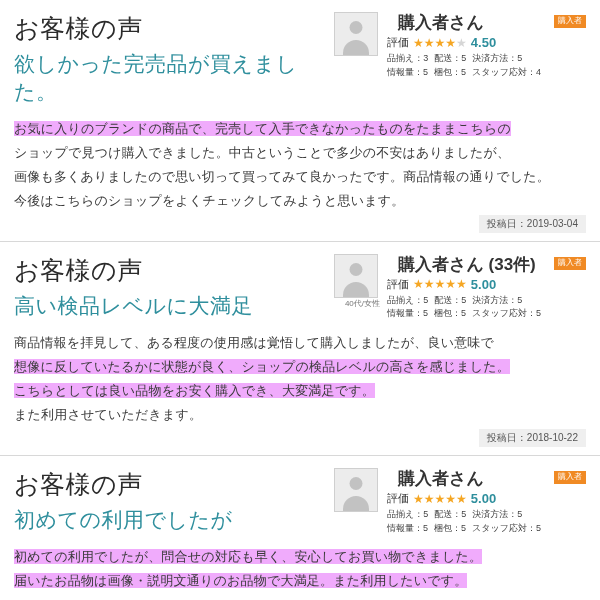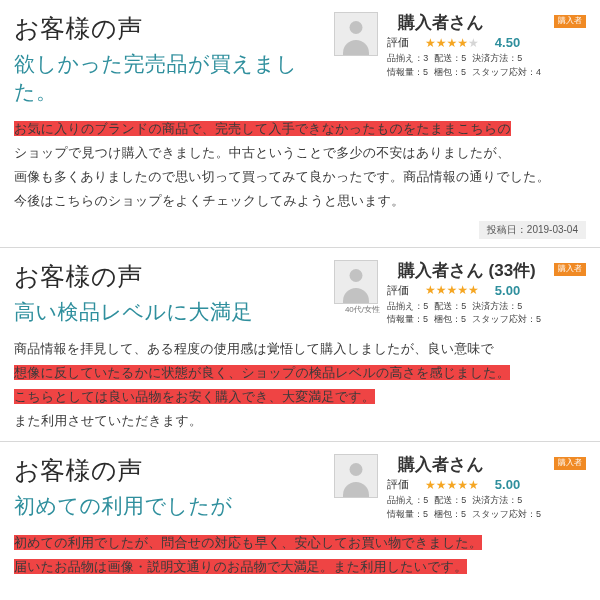--- a/index.html
+++ b/index.html
@@ -111,21 +111,21 @@
     font-size: 17px;
     font-weight: bold;
     color: #333333;
     line-height: 1.3;
     margin-bottom: 2px;
     margin-left: 11px;
   }
   .rating-row {
     display: flex;
     align-items: center;
-    gap: 16px;
+    gap: 4px;
     line-height: 1;
     margin-bottom: 3px;
   }
   .rating-label {
     font-size: 11px;
     color: #333333;
   }
   .stars {
     color: #f5a623;
     font-size: 12px;
@@ -170,25 +170,25 @@
     font-size: 13px;
     color: #3a3a3a;
     line-height: 1.85;
     margin-top: 10px;
     letter-spacing: 0.2px;
   }
   .body p {
     margin: 0;
   }
   .hl {
-    background: #ef4444;
+    background: #f0abfc;
   }
   .date-row {
     text-align: right;
-    margin-top: 6px;
+    margin-top: 0;
   }
   .date {
     display: inline-block;
     background: #efefef;
     color: #555555;
     font-size: 10px;
     padding: 2px 8px;
     line-height: 1.4;
   }
 </style>
@@ -274,20 +274,23 @@
         </div>
         <div class="badge">購入者</div>
       </div>
     </div>
     <div class="body">
         <p><span>商品情報を拝見して、ある程度の使用感は覚悟して購入しましたが、良い意味で</span></p>
         <p><span class="hl">想像に反していたるかに状態が良く、ショップの検品レベルの高さを感じました。</span></p>
         <p><span class="hl">こちらとしては良い品物をお安く購入でき、大変満足です。</span></p>
         <p><span>また利用させていただきます。</span></p>
       </div>
+    <div class="date-row">
+      <span class="date">投稿日：2018-10-22</span>
+    </div>
   </div>
 
   <div class="review" id="r2">
     <div class="rev-head">
       <div class="head-left">
         <div class="koe">お客様の声</div>
         <div class="title">初めての利用でしたが</div>
       </div>
       <div class="head-right">
         <div class="avatar-wrap">

